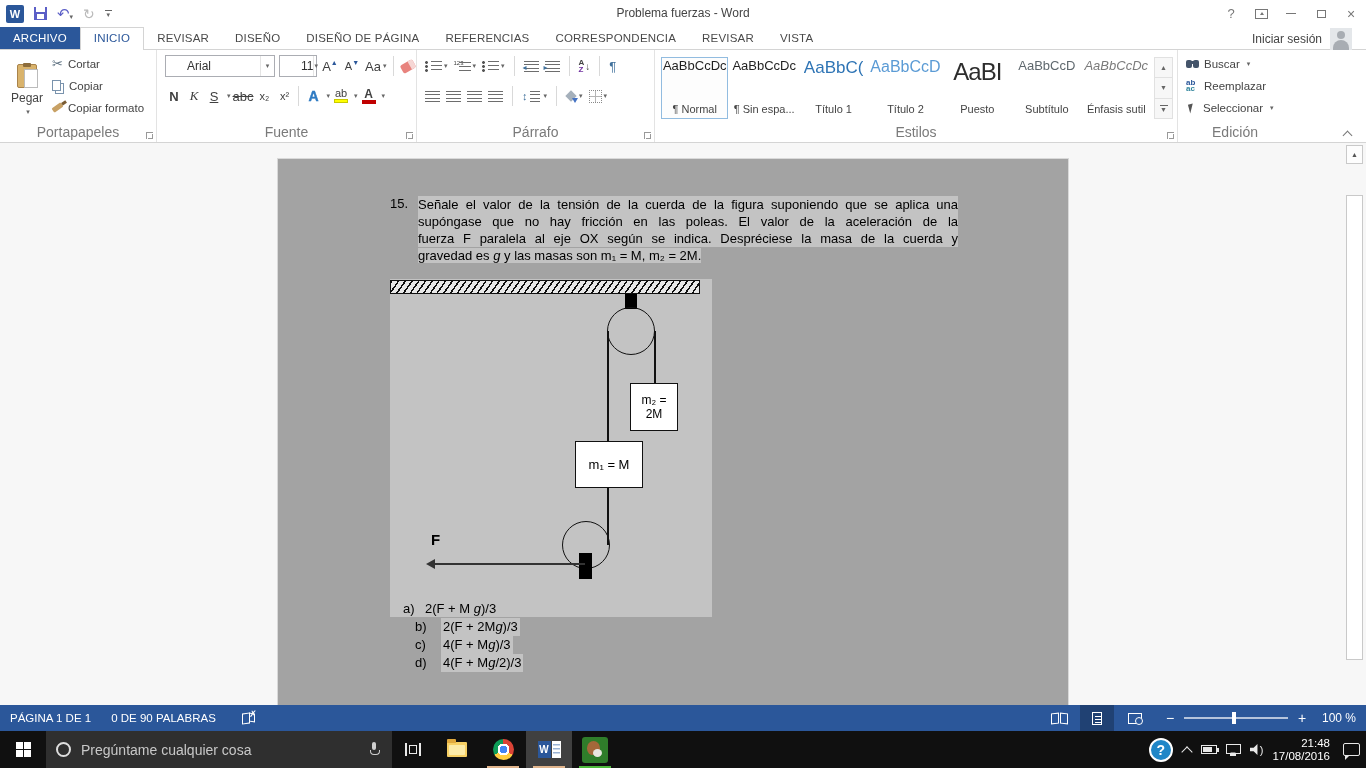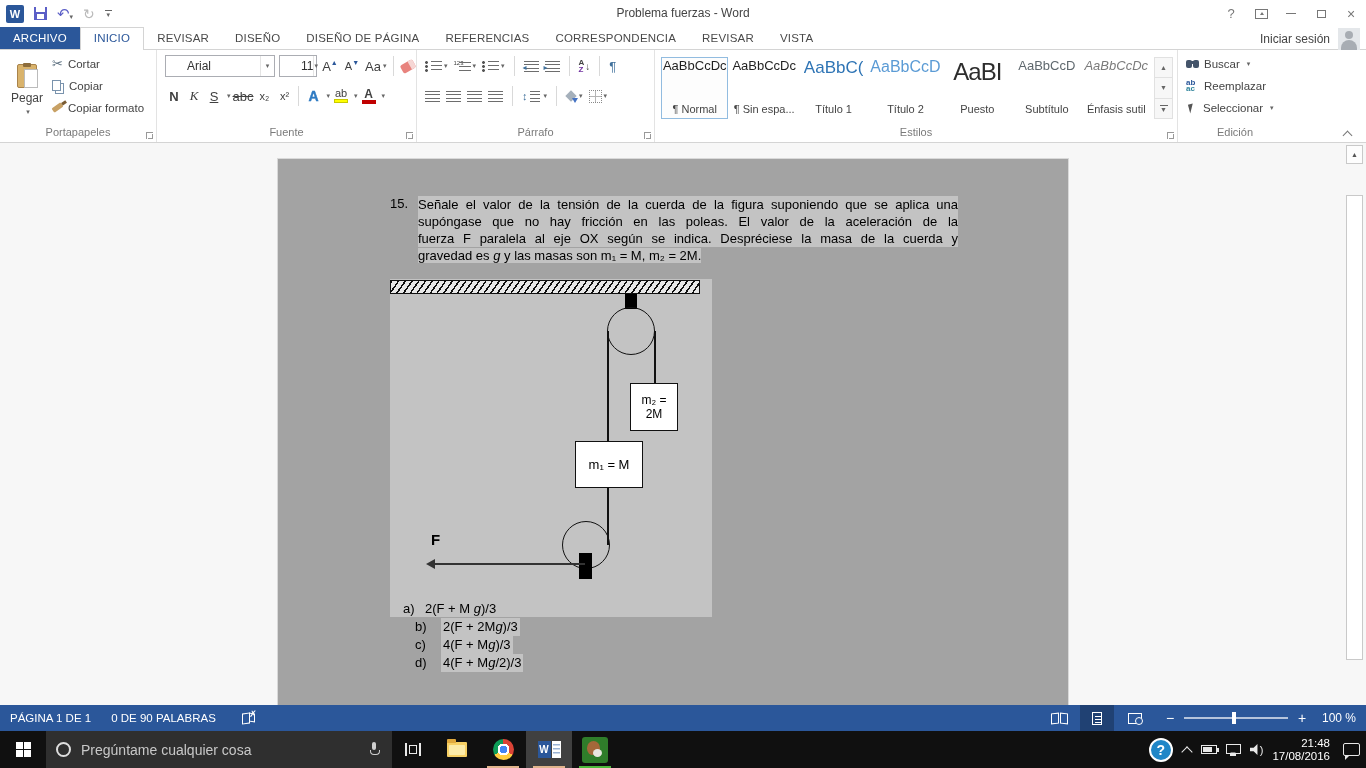--- a/index.html
+++ b/index.html
@@ -27,30 +27,30 @@
 .ic-min{width:10px;height:1px;background:#777;}
 .ic-restore{width:9px;height:8px;border:1px solid #777;position:relative;background:#fff;}
 .ic-restore::before{content:"";position:absolute;left:2px;top:-3px;width:8px;height:7px;border:1px solid #777;z-index:-1;}
 .ic-close{font-size:14px;color:#777;}
 
 
 .tabrow{position:absolute;top:27px;left:0;width:1366px;height:23px;background:#fff;border-bottom:1px solid #d4d4d4;display:flex;}
 .tab{padding:0 13px;line-height:22px;font-size:11.5px;color:#4a4a4a;letter-spacing:.2px;}
 .tab-file{background:#2b579a;color:#fff;}
 .tab-active{color:#2b579a;background:#fff;border:1px solid #d4d4d4;border-bottom:none;line-height:21px;margin-bottom:-1px;}
-.signin{position:absolute;right:0;top:27px;height:23px;display:flex;align-items:center;gap:8px;padding-right:6px;}
+.signin{position:absolute;right:0;top:27px;height:23px;display:flex;align-items:center;gap:8px;padding-right:14px;}
 .signin-label{font-size:12px;color:#444;}
 .avatar{width:22px;height:22px;background:#e4e7ea;position:relative;overflow:hidden;}
 .avatar::before{content:"";position:absolute;left:7px;top:3px;width:8px;height:8px;border-radius:50%;background:#a8adb3;}
 .avatar::after{content:"";position:absolute;left:3px;top:12px;width:16px;height:10px;border-radius:8px 8px 0 0;background:#a8adb3;}
 
 
 .ribbon{position:absolute;top:50px;left:0;width:1366px;height:93px;background:#fff;border-bottom:1px solid #d4d4d4;}
 .rgroup{position:absolute;top:0;height:92px;border-right:1px solid #e3e3e3;}
-.rg-label{position:absolute;left:0;right:0;bottom:1px;height:15px;text-align:center;font-size:11px;color:#7a7a7a;line-height:13px;}
+.rg-label{position:absolute;left:0;right:0;bottom:1px;height:15px;text-align:center;font-size:14px;color:#7a7a7a;line-height:13px;}
 .launcher{position:absolute;right:3px;bottom:2px;width:7px;height:7px;border-left:1px solid #999;border-top:1px solid #999;}
 .launcher::after{content:"";position:absolute;right:0;bottom:0;width:4px;height:4px;border-right:1px solid #999;border-bottom:1px solid #999;}
 .dd{font-size:7px;color:#666;margin-left:2px;}
 .rbtn{display:inline-flex;align-items:center;justify-content:center;}
 
 
 .paste-btn{position:absolute;left:6px;top:4px;width:42px;height:72px;display:flex;flex-direction:column;align-items:center;justify-content:center;gap:3px;}
 .ic-clipboard{width:20px;height:24px;background:#d9b36c;border:1px solid #a9834a;border-radius:2px;position:relative;}
 .ic-clipboard::before{content:"";position:absolute;left:5px;top:-2px;width:8px;height:4px;background:#8d6d3c;border-radius:1px;}
 .ic-clipboard::after{content:"";position:absolute;left:6px;top:4px;width:12px;height:17px;background:#fff;border:1px solid #bbb;}

